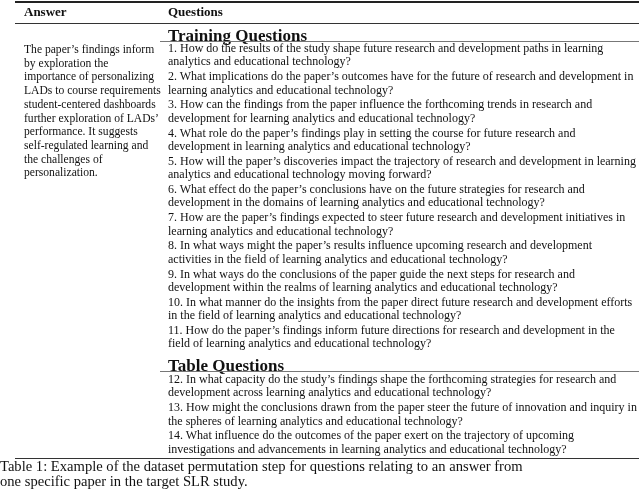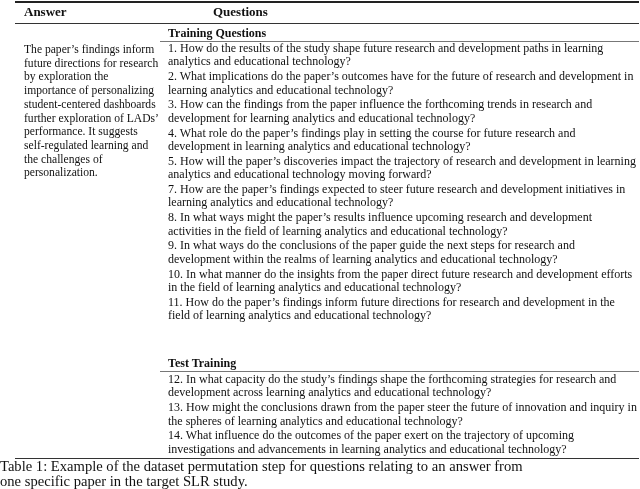--- a/index.html
+++ b/index.html
@@ -3,26 +3,26 @@
 <meta charset="utf-8">
 <style>
   html, body { margin: 0; padding: 0; background: #ffffff; }
   body { width: 640px; height: 489px; overflow: hidden; position: relative;
          font-family: "Liberation Serif", "DejaVu Serif", serif; color: #111; }
   .rule-top { position: absolute; left: 15px; top: 1px; width: 624px; height: 2px; background: #222; }
   .rule-head { position: absolute; left: 15px; top: 23px; width: 624px; height: 1px; background: #333; }
   .rule-bottom { position: absolute; left: 15px; top: 458px; width: 624px; height: 1px; background: #333; }
   .hdr { position: absolute; top: 4px; font-weight: bold; font-size: 13px; }
   .hdr-answer { left: 24px; }
-  .hdr-questions { left: 168px; margin-left: 45px; }
+  .hdr-questions { left: 168px; }
   .answer { position: absolute; left: 24px; top: 43px; width: 140px;
             font-size: 11.6px; line-height: 13.7px; }
   .answer-line { display: block; white-space: nowrap; }
   .qcol { position: absolute; left: 168px; width: 470px; font-size: 12px; line-height: 13.4px; }
-  .section { position: absolute; left: 168px; font-weight: bold; font-size: 12px; }
+  .section { position: absolute; left: 168px; font-weight: bold; font-size: 17px; }
   .sec-train { top: 26px; }
   .sec-test { top: 356px; }
   .sec-rule { position: absolute; left: 160px; width: 479px; height: 1px; background: #777; }
   .sec-rule-train { top: 41px; }
   .sec-rule-test { top: 371px; }
   .q-train { top: 42px; }
   .q-test { top: 373px; }
   .q { display: block; margin: 0 0 1.4px 0; }
   .caption { position: absolute; left: 0; top: 459px; width: 540px;
              font-size: 14.6px; line-height: 14.5px; }
@@ -31,47 +31,48 @@
 <body>
 
 <div>
   <div class="rule-top"></div>
   <div class="hdr hdr-answer">Answer</div>
   <div class="hdr hdr-questions">Questions</div>
   <div class="rule-head"></div>
 
   <div class="answer">
     <span class="answer-line">The paper’s findings inform</span>
-    <span class="answer-line">future directions for research</span>
     <span class="answer-line">by exploration the</span>
     <span class="answer-line">importance of personalizing</span>
+    <span class="answer-line">LADs to course requirements</span>
     <span class="answer-line">student-centered dashboards</span>
     <span class="answer-line">further exploration of LADs’</span>
     <span class="answer-line">performance.  It suggests</span>
     <span class="answer-line">self-regulated learning and</span>
     <span class="answer-line">the challenges of</span>
     <span class="answer-line">personalization.</span>
   </div>
 
   <div class="section sec-train">Training Questions</div>
   <div class="sec-rule sec-rule-train"></div>
   <div class="qcol q-train">
     <span class="q">1. How do the results of the study shape future research and development paths in learning analytics and educational technology?</span>
     <span class="q">2. What implications do the paper’s outcomes have for the future of research and development in learning analytics and educational technology?</span>
     <span class="q">3. How can the findings from the paper influence the forthcoming trends in research and development for learning analytics and educational technology?</span>
     <span class="q">4. What role do the paper’s findings play in setting the course for future research and development in learning analytics and educational technology?</span>
     <span class="q">5. How will the paper’s discoveries impact the trajectory of research and development in learning analytics and educational technology moving forward?</span>
+    <span class="q">6. What effect do the paper’s conclusions have on the future strategies for research and development in the domains of learning analytics and educational technology?</span>
     <span class="q">7. How are the paper’s findings expected to steer future research and development initiatives in learning analytics and educational technology?</span>
     <span class="q">8. In what ways might the paper’s results influence upcoming research and development activities in the field of learning analytics and educational technology?</span>
     <span class="q">9. In what ways do the conclusions of the paper guide the next steps for research and development within the realms of learning analytics and educational technology?</span>
     <span class="q">10. In what manner do the insights from the paper direct future research and development efforts in the field of learning analytics and educational technology?</span>
     <span class="q">11. How do the paper’s findings inform future directions for research and development in the field of learning analytics and educational technology?</span>
   </div>
 
-  <div class="section sec-test">Test Training</div>
+  <div class="section sec-test">Table Questions</div>
   <div class="sec-rule sec-rule-test"></div>
   <div class="qcol q-test">
     <span class="q">12. In what capacity do the study’s findings shape the forthcoming strategies for research and development across learning analytics and educational technology?</span>
     <span class="q">13. How might the conclusions drawn from the paper steer the future of innovation and inquiry in the spheres of learning analytics and educational technology?</span>
     <span class="q">14. What influence do the outcomes of the paper exert on the trajectory of upcoming investigations and advancements in learning analytics and educational technology?</span>
   </div>
 
   <div class="rule-bottom"></div>
 </div>
 

